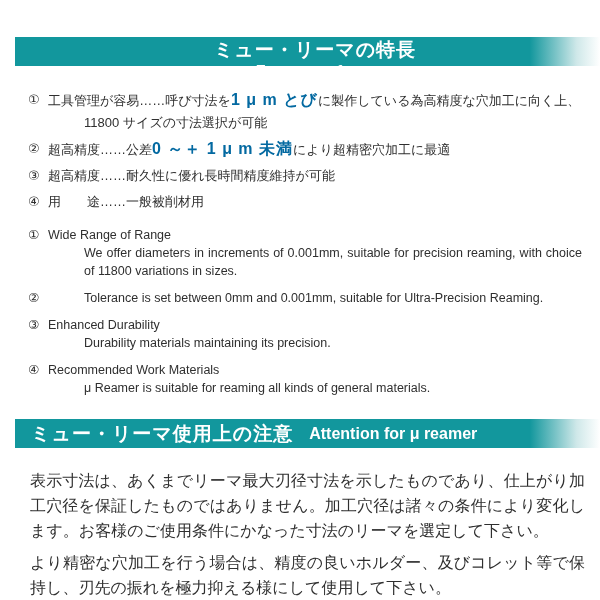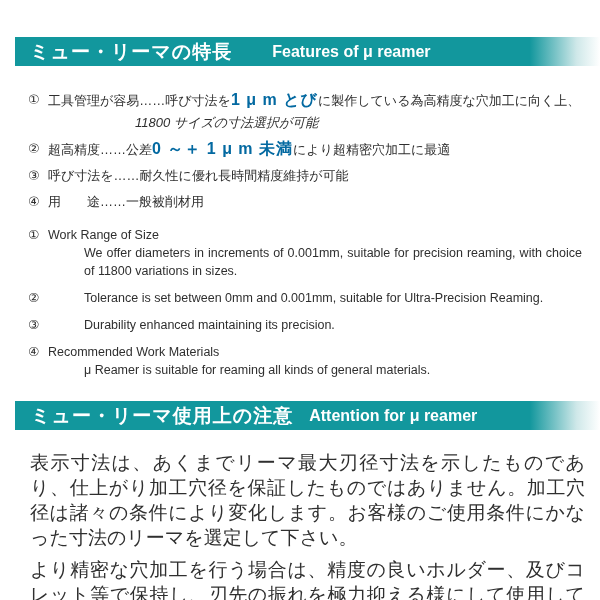--- a/index.html
+++ b/index.html
@@ -17,45 +17,45 @@
     height:29px;
     display:flex;
     align-items:center;
     background:linear-gradient(to right,#12979D 0%,#12979D 88%,#cfe8e9 96%,#ffffff 100%);
     color:#ffffff;
     padding-left:15px;
     box-sizing:border-box;
   }
   .bar-ja { font-size:19px; font-weight:bold; letter-spacing:1px; white-space:nowrap; }
   .bar-en { font-size:16px; font-weight:bold; white-space:nowrap; }
-  .bar1 { margin-top:37px; }
+  .bar1 { margin-top:37px;flex-direction:column; }
   .bar1 .bar-en { margin-left:40px; }
   .bar2 { margin-top:22px;padding-left:16px; }
   .bar2 .bar-en { margin-left:16px;text-align:right; }
 
   
   .ja-list { margin:23px 14px 0 28px; }
   .ja-item { display:flex; font-size:13px; line-height:22px; margin-bottom:4px; }
   .ja-item .num { width:20px; flex:none; font-size:13px; }
   .ja-item .txt { flex:1; }
   .red-em { color:#0369a1; font-weight:bold; font-size:16px; letter-spacing:1px; }
-  .cont-line { margin-left:87px;font-style:italic; }
+  .cont-line { margin-left:36px; }
 
   
   .en-list { margin:13px 18px 0 28px; }
   .en-item { display:flex; font-size:12.5px; line-height:18px; margin-bottom:9px; }
   .en-item .num { width:20px; flex:none; }
   .en-item .txt { flex:1; }
   .en-heading { }
   .en-body { text-align:justify;margin-left:36px; }
 
   
   .notes { margin:20px 15px 0 30px; }
   .note-para {
-    font-size:19px;
+    font-size:16px;
     line-height:25px;
     text-align:justify;
     margin:0 0 7px 0;
   }
 </style>
 </head>
 <body>
 
 <div class="page">
 
@@ -76,51 +76,52 @@
 
     <div class="ja-item">
       <span class="num">②</span>
       <div class="txt">
         <span>超高精度……公差</span><span class="red-em">0 ～＋ 1 μ m 未満</span><span>により超精密穴加工に最適</span>
       </div>
     </div>
 
     <div class="ja-item">
       <span class="num">③</span>
-      <div class="txt">呼び寸法を……耐久性に優れ長時間精度維持が可能</div>
+      <div class="txt">超高精度……耐久性に優れ長時間精度維持が可能</div>
     </div>
 
     <div class="ja-item">
       <span class="num">④</span>
       <div class="txt">用　　途……一般被削材用</div>
     </div>
 
   </div>
 
   <div class="en-list">
 
     <div class="en-item">
       <span class="num">①</span>
       <div class="txt">
-        <div class="en-heading">Work Range of Size</div>
+        <div class="en-heading">Wide Range of Range</div>
         <div class="en-body">We offer diameters in increments of 0.001mm, suitable for precision reaming, with choice of 11800 variations in sizes.</div>
       </div>
     </div>
 
     <div class="en-item">
       <span class="num">②</span>
       <div class="txt">
         <div class="en-body">Tolerance is set between 0mm and 0.001mm, suitable for Ultra-Precision Reaming.</div>
       </div>
     </div>
 
     <div class="en-item">
       <span class="num">③</span>
       <div class="txt">
-        <div class="en-body">Durability enhanced maintaining its precision.</div>
+        <div class="en-heading">Enhanced Durability</div>
+        <div class="en-body">Durability materials maintaining its precision.</div>
       </div>
     </div>
 
     <div class="en-item">
       <span class="num">④</span>
       <div class="txt">
         <div class="en-heading">Recommended Work Materials</div>
         <div class="en-body">μ Reamer is suitable for reaming all kinds of general materials.</div>
       </div>
     </div>

